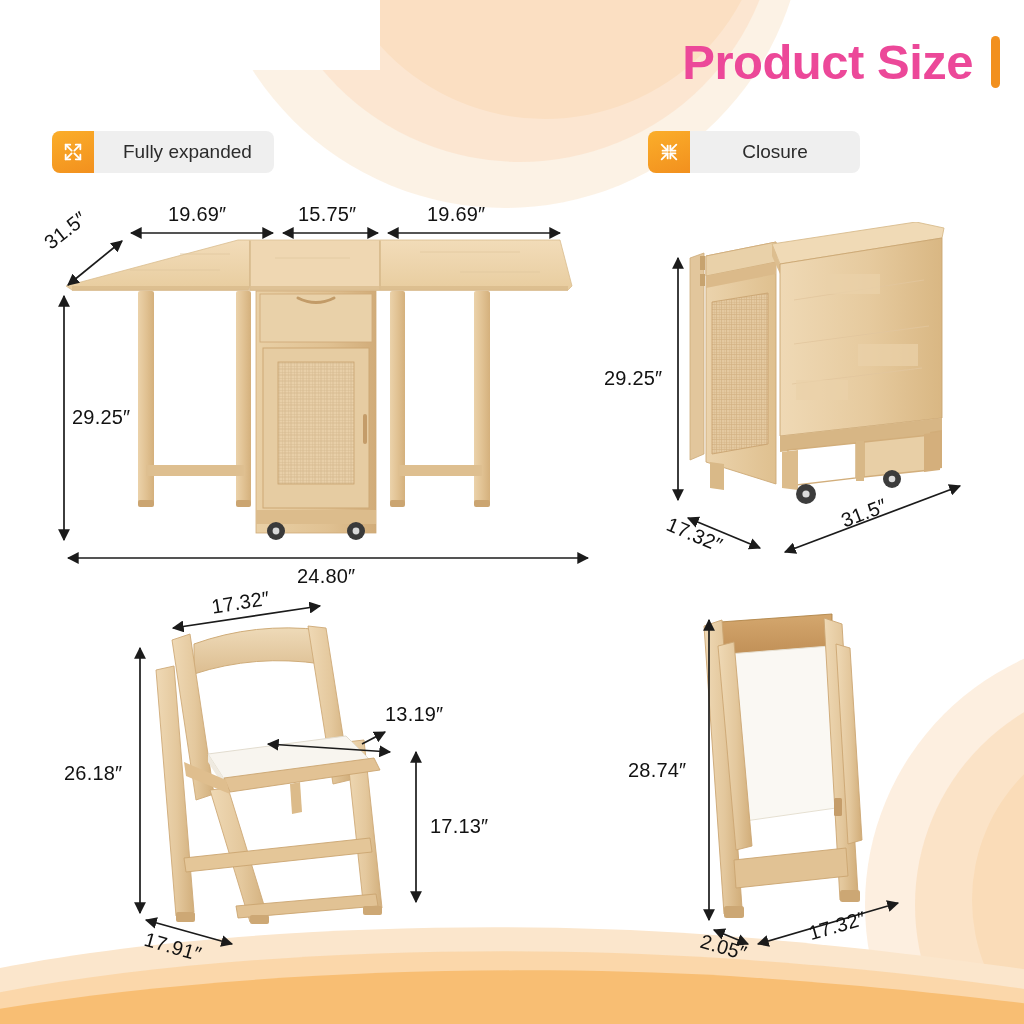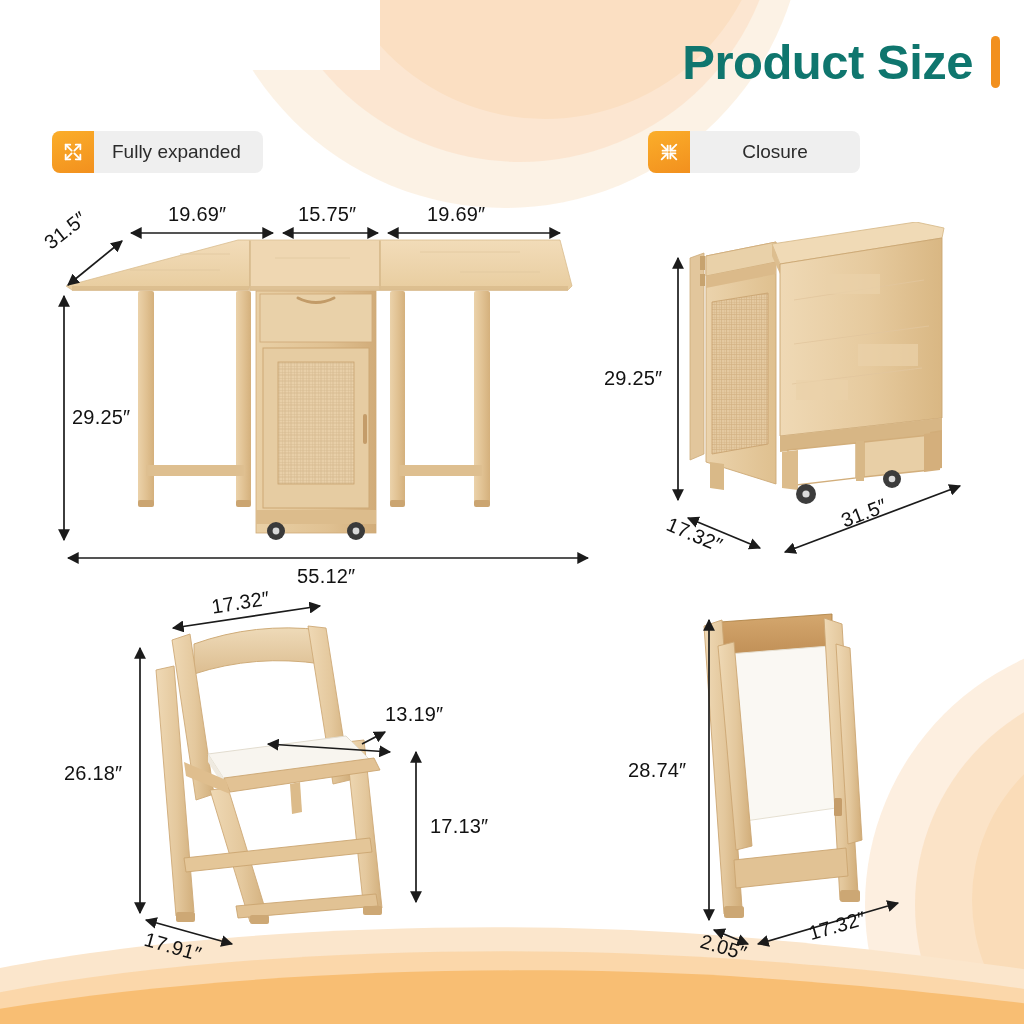--- a/index.html
+++ b/index.html
@@ -23,21 +23,21 @@
   
   .header-title-wrap {
     position: absolute;
     right: 24px; top: 36px;
     display: flex; align-items: center; gap: 18px;
   }
   .header-title {
     font-size: 49px;
     font-weight: 700;
     letter-spacing: -0.5px;
-    color: #0f766e;
+    color: #ec4899;
     line-height: 1;
     white-space: nowrap;
   }
   .header-accent {
     width: 9px; height: 52px;
     border-radius: 5px;
     background: #F2901E;
   }
 
   
@@ -55,21 +55,21 @@
     display: flex; align-items: center; justify-content: center;
     flex: none;
   }
   .pill-label {
     font-size: 19px;
     color: #2b2b2b;
     padding: 0 26px 0 16px;
     white-space: nowrap;
   }
   #pill-expanded { left: 52px; top: 131px; }
-  #pill-expanded .pill-label { padding: 0 22px 0 18px; }
+  #pill-expanded .pill-label { padding: 0 22px 0 29px; }
   #pill-closure  { left: 648px; top: 131px; min-width: 212px; }
   #pill-closure .pill-label {
     flex: 1; text-align: center; padding: 0 28px;
   }
 
   
   .dim {
     position: absolute;
     font-size: 20px;
     color: #121212;
@@ -409,21 +409,21 @@
     </g>
 
     <line x1="385" y1="732" x2="362" y2="744" stroke="#1b1b1b" stroke-width="1.7" marker-start="url(#ah)"></line>
   </svg>
 
   <div class="dim" style="left:168px; top:203px;">19.69″</div>
   <div class="dim" style="left:298px; top:203px;">15.75″</div>
   <div class="dim" style="left:427px; top:203px;">19.69″</div>
   <div class="dim" style="left:40px; top:236px; transform:rotate(-38deg); transform-origin:left top;">31.5″</div>
   <div class="dim" style="left:72px; top:406px;">29.25″</div>
-  <div class="dim" style="left:297px; top:565px;">55.12″</div>
+  <div class="dim" style="left:297px; top:565px;">24.80″</div>
 
   <div class="dim" style="left:604px; top:367px;">29.25″</div>
   <div class="dim" style="left:672px; top:513px; transform:rotate(23deg); transform-origin:left top;">17.32″</div>
   <div class="dim" style="left:838px; top:511px; transform:rotate(-21deg); transform-origin:left top;">31.5″</div>
 
   <div class="dim" style="left:210px; top:596px; transform:rotate(-9deg); transform-origin:left top;">17.32″</div>
   <div class="dim" style="left:385px; top:703px;text-align:center;">13.19″</div>
   <div class="dim" style="left:64px; top:762px;text-align:right;">26.18″</div>
   <div class="dim" style="left:430px; top:815px;">17.13″</div>
   <div class="dim" style="left:148px; top:928px; transform:rotate(16deg); transform-origin:left top;">17.91″</div>

